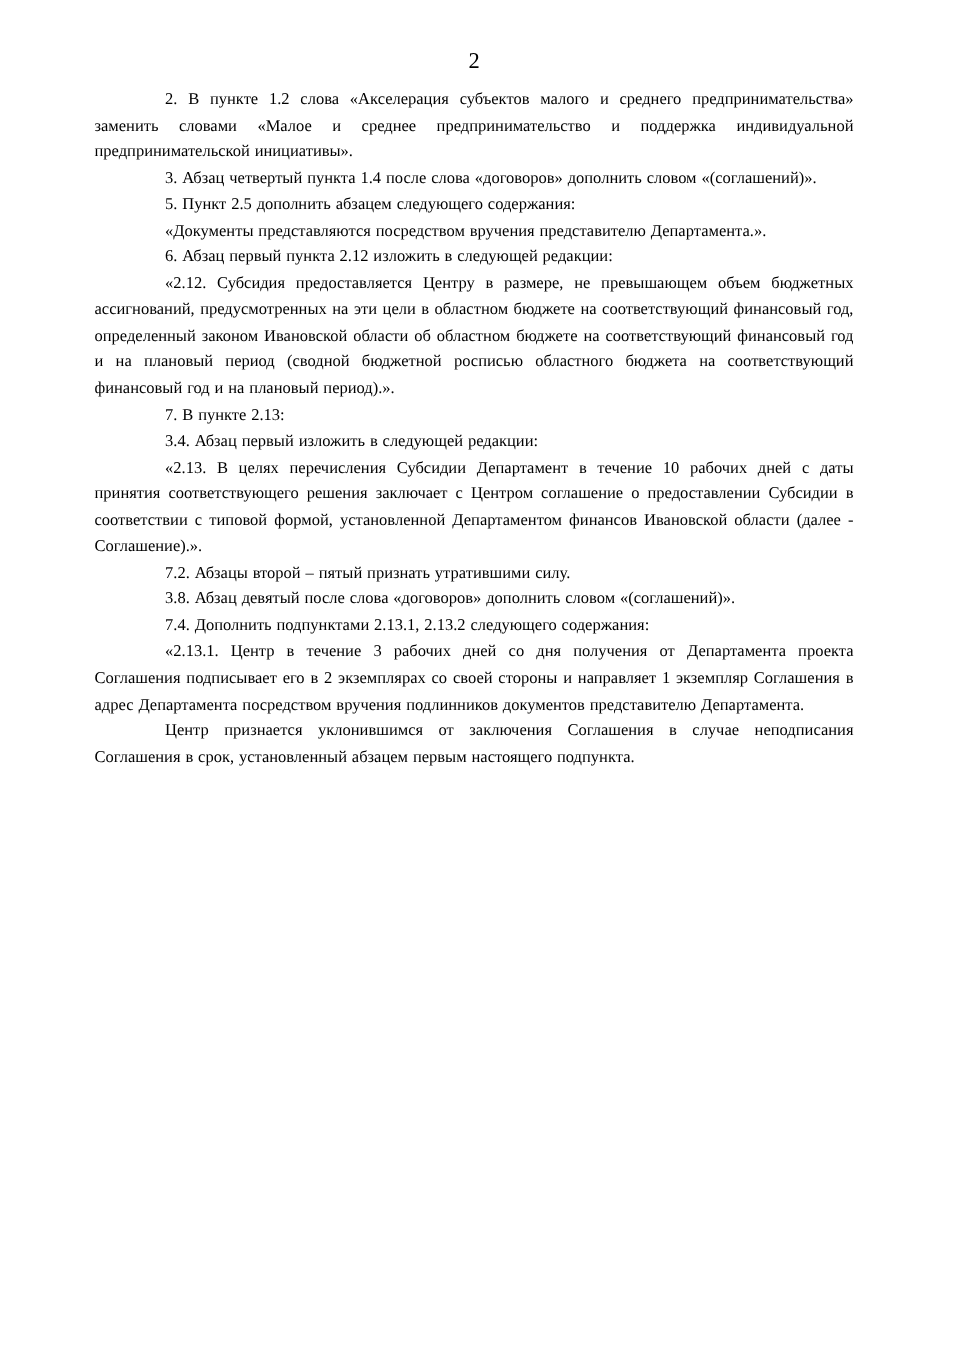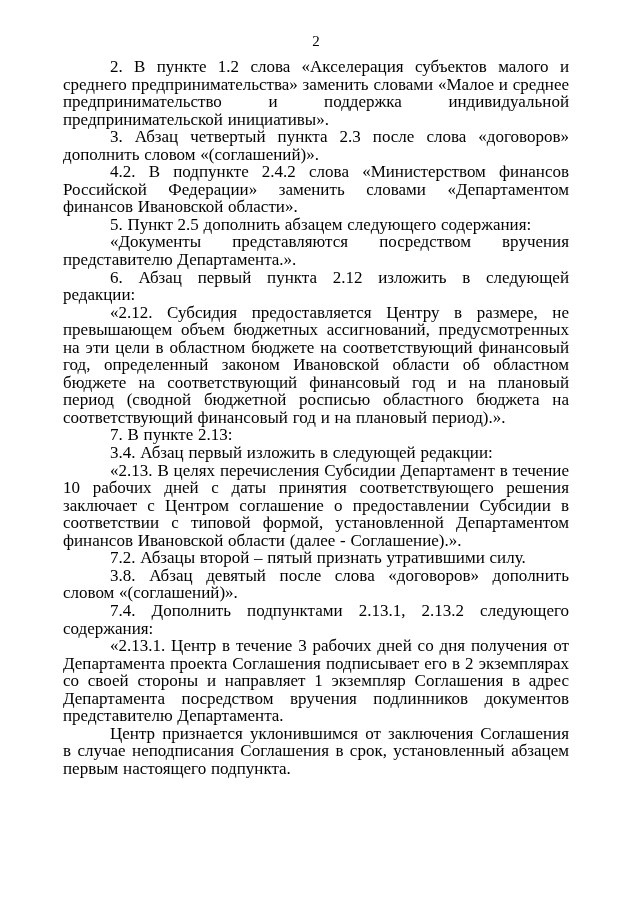--- a/index.html
+++ b/index.html
@@ -27,37 +27,36 @@
   }
   .content {
     position: absolute;
     top: 58px;
     left: 63px;
     width: 506px;
   }
   .content p {
     margin: 0;
     padding: 0;
-    font-size: 17px;
+    font-size: 11px;
     line-height: 17.55px;
     text-align: justify;
     text-align-last: left;
     text-indent: 47px;
     word-spacing: 0.5px;
   }
 </style>
 </head>
 <body>
 
 <div class="page">
   <div class="page-number">2</div>
   <div class="content">
     <p>2. В пункте 1.2 слова «Акселерация субъектов малого и среднего предпринимательства» заменить словами «Малое и среднее предпринимательство и поддержка индивидуальной предпринимательской инициативы».</p>
-    <p>3. Абзац четвертый пункта 2.3 после слова «договоров» дополнить словом «(соглашений)».</p>
-    <p>4.2. В подпункте 2.4.2 слова «Министерством финансов Российской Федерации» заменить словами «Департаментом финансов Ивановской области».</p>
+    <p>3. Абзац четвертый пункта 1.4 после слова «договоров» дополнить словом «(соглашений)».</p>
     <p>5. Пункт 2.5 дополнить абзацем следующего содержания:</p>
     <p>«Документы представляются посредством вручения представителю Департамента.».</p>
     <p>6. Абзац первый пункта 2.12 изложить в следующей редакции:</p>
     <p>«2.12. Субсидия предоставляется Центру в размере, не превышающем объем бюджетных ассигнований, предусмотренных на эти цели в областном бюджете на соответствующий финансовый год, определенный законом Ивановской области об областном бюджете на соответствующий финансовый год и на плановый период (сводной бюджетной росписью областного бюджета на соответствующий финансовый год и на плановый период).».</p>
     <p>7. В пункте 2.13:</p>
     <p>3.4. Абзац первый изложить в следующей редакции:</p>
     <p>«2.13. В целях перечисления Субсидии Департамент в течение 10 рабочих дней с даты принятия соответствующего решения заключает с Центром соглашение о предоставлении Субсидии в соответствии с типовой формой, установленной Департаментом финансов Ивановской области (далее - Соглашение).».</p>
     <p>7.2. Абзацы второй – пятый признать утратившими силу.</p>
     <p>3.8. Абзац девятый после слова «договоров» дополнить словом «(соглашений)».</p>
     <p>7.4. Дополнить подпунктами 2.13.1, 2.13.2 следующего содержания:</p>

